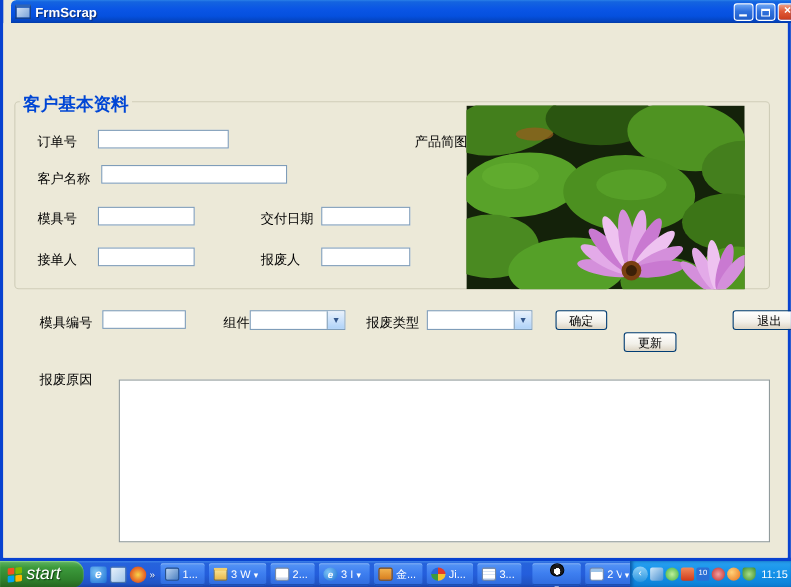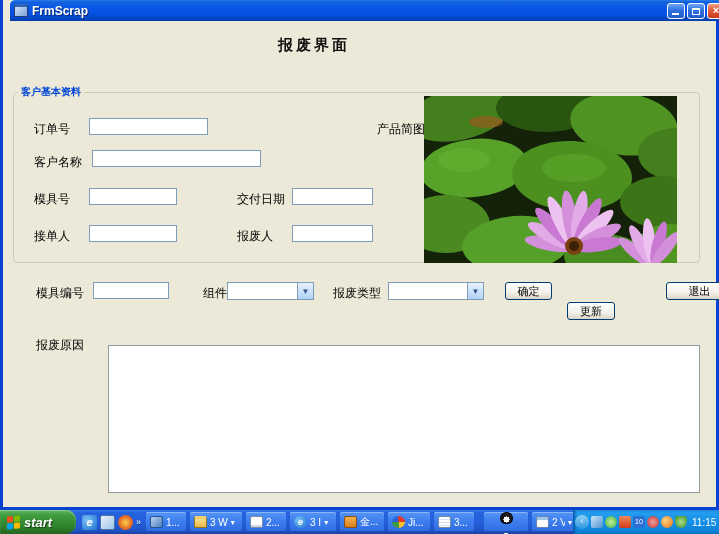--- a/index.html
+++ b/index.html
@@ -27,21 +27,21 @@
 
   .client { position:absolute; left:0; top:21px; width:713px; height:486px; background:#ECE9D8; }
 
   .heading { position:absolute; left:105px; top:15px; width:412px; text-align:center;
     font-size:15px; font-weight:bold; color:#111; letter-spacing:3px; }
 
   
   .groupbox { position:absolute; left:10px; top:71px; width:687px; height:171px;
     border:1px solid #cfcdb8; border-radius:4px; }
   .groupbox-label { position:absolute; left:4px; top:-8px; background:#ECE9D8; padding:0 3px;
-    font-size:10px; font-weight:bold; color:#0046D5; }
+    font-size:16px; font-weight:bold; color:#0046D5; }
 
   .lbl { position:absolute; font-size:12px; color:#000000; white-space:nowrap; }
   .tb { position:absolute; height:17px; border:1px solid #7F9DB9; background:#fff;
     font-size:11px; padding:1px 3px; font-family:"Liberation Sans",sans-serif; }
 
   .picbox { position:absolute; left:410px; top:3px; width:253px; height:167px; }
 
   
   .combo { position:absolute; height:18px; border:1px solid #7F9DB9; background:#fff; display:flex; }
   .combo .val { flex:1; font-size:11px; padding:2px 3px; color:#000; }
@@ -60,21 +60,21 @@
   .taskbar { position:absolute; left:0; top:510px; width:719px; height:24px;
     background:linear-gradient(180deg,#3D82E8 0%,#2663DC 9%,#245EDC 50%,#2054C4 85%,#1941A5 100%); }
   .start-btn { position:absolute; left:0; top:0; width:76px; height:24px;
     background:linear-gradient(180deg,#61B463 0%,#3C9A3C 25%,#2F822C 70%,#25641F 100%);
     border-radius:0 10px 10px 0; display:flex; align-items:center; padding-left:7px; gap:4px; cursor:pointer;
     box-shadow:inset 0 1px 1px #8cd08a; }
   .winflag { width:13px; height:13px; display:grid; grid-template-columns:6px 6px; grid-template-rows:6px 6px; gap:1px; transform:skewY(-6deg); }
   .winflag i { border-radius:1px; }
   .winflag i:nth-child(1){background:#f25022;} .winflag i:nth-child(2){background:#7fba00;}
   .winflag i:nth-child(3){background:#00a4ef;} .winflag i:nth-child(4){background:#ffb900;}
-  .start-text { color:#fff; font-weight:bold; font-style:italic; font-size:13px; text-shadow:1px 1px 1px #123d12; }
+  .start-text { color:#fff; font-weight:normal; font-style:italic; font-size:16px; text-shadow:1px 1px 1px #123d12; }
 
   .quicklaunch { position:absolute; left:82px; top:2px; width:62px; height:20px; display:flex; align-items:center; gap:3px; }
   .ql-icon { width:15px; height:15px; border-radius:2px; font-size:11px; line-height:15px; text-align:center; cursor:pointer; }
   .ql-ie { color:#fff; background:radial-gradient(circle at 35% 35%,#7ec4f5,#1a6fd4); font-style:italic; font-weight:bold; }
   .ql-desk { background:linear-gradient(135deg,#e8f2fb 0%,#9ec4e8 100%); border:1px solid #4a74a8; }
   .ql-wmp { background:radial-gradient(circle at 50% 50%,#f8d24a 0%,#e8702a 55%,#c23a1a 100%); border-radius:50%; }
   .ql-chevron { color:#fff; font-size:9px; cursor:pointer; text-shadow:0 1px 1px #13357d; }
 
   .task-buttons { position:absolute; left:146px; top:2px; height:20px; display:flex; gap:4px; }
   .task-btn { height:20px; border-radius:2px; display:flex; align-items:center; gap:3px; padding:0 4px; cursor:pointer;
@@ -115,21 +115,20 @@
             <span class="min-glyph"></span>
           </div>
         <div class="win-btn">
             <span class="max-glyph"></span>
           </div>
         <div class="win-btn close">×</div>
       </div>
     </div>
 
     <div class="client">
-      <div class="heading">报废界面</div>
 
       <div class="groupbox">
         <div class="groupbox-label">客户基本资料</div>
 
         <div class="lbl" style="left:20px; top:28px;">订单号</div>
         <input class="tb" style="left: 75px; top: 25px; width: 119px;" value="">
 
         <div class="lbl" style="left:20px; top:61px;">客户名称</div>
         <input class="tb" style="left: 78px; top: 57px; width: 169px;" value="">
 

